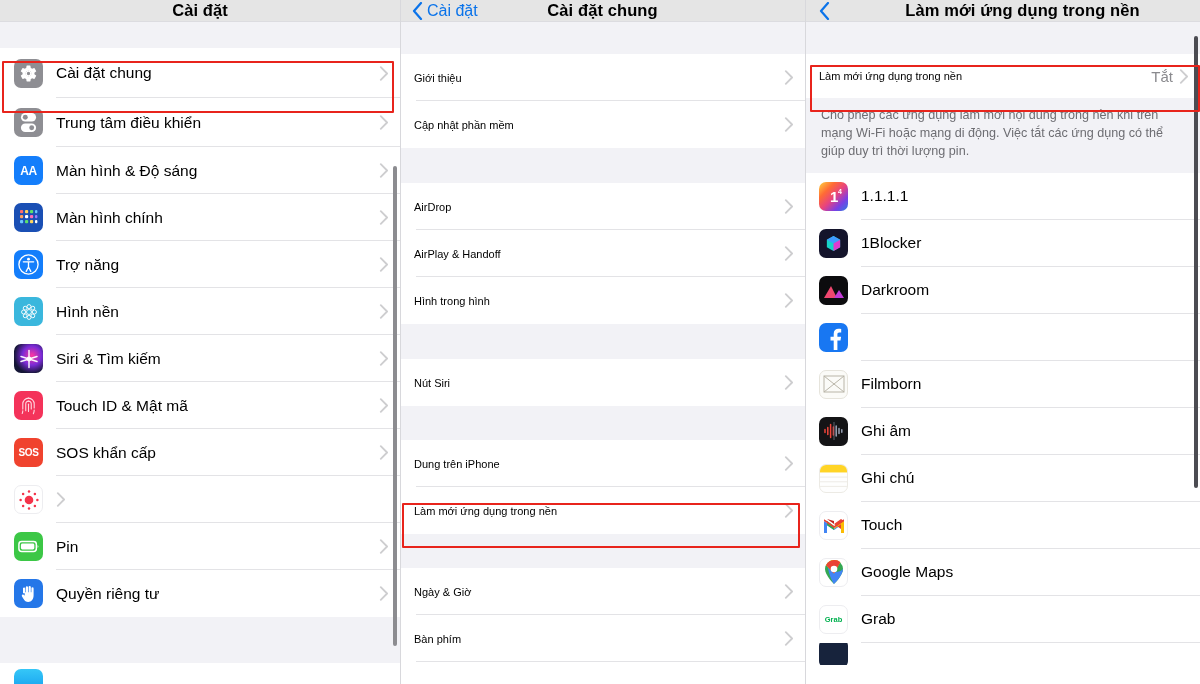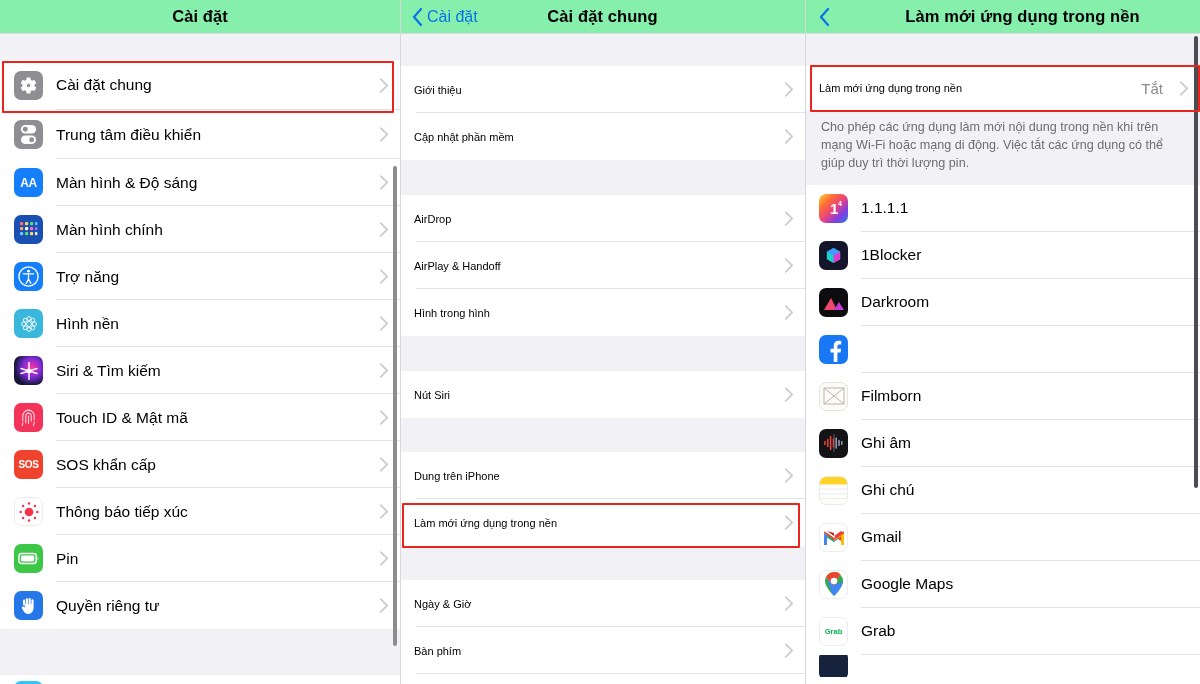--- a/index.html
+++ b/index.html
@@ -11,21 +11,21 @@
   .screen { width: 1200px; height: 684px; display: flex; position: relative; }
 
   .panel { position: relative; height: 684px; overflow: hidden; background: #ffffff; }
   .panel-left   { width: 400px; }
   .panel-mid    { width: 405px; }
   .panel-right  { width: 395px; }
   .panel-sep { position: absolute; top: 0; width: 1px; height: 684px; background: #d8d8dc; z-index: 9; }
 
   
   .navbar {
-    height: 34px; background: #86efac;
+    height: 22px; background: #e5e5e5;
     display: flex; align-items: center; position: relative;
     border-bottom: 1px solid #dcdce0;
   }
   .nav-title {
     position: absolute; left: 0; right: 0; text-align: center;
     font-size: 16.5px; font-weight: bold; color: #000; letter-spacing: .1px;
   }
   .nav-title-right { padding-left: 40px; }
   .nav-back {
     position: relative; z-index: 3; display: flex; align-items: center;
@@ -46,21 +46,21 @@
     position: absolute; left: 56px; right: 0; bottom: 0; height: 1px; background: #e3e3e6;
   }
   .row-mid .sep-line, .row-plain .sep-line { left: 16px; }
   .ico {
     width: 29px; height: 29px; border-radius: 7px; flex: none; margin-right: 13px;
     position: relative; overflow: hidden;
     display: flex; align-items: center; justify-content: center;
   }
   .label { font-size: 15.5px; color: #000; flex: 1; white-space: nowrap; }
   .label-mid { font-size: 11px; }
-  .value { font-size: 15px; color: #8a8a8e; margin-right: 16px; }
+  .value { font-size: 15px; color: #8a8a8e; margin-right: 6px; }
   .chev { width: 9px; height: 15px; flex: none; opacity: .42; }
 
   
   .note {
     background: #f2f2f6; color: #6d6d72; font-size: 12.6px; line-height: 1.42;
     padding: 9px 16px 12px 16px;
   }
 
   
   .hl {
@@ -279,21 +279,20 @@
                 <circle cx="17.9" cy="6.1" r="1.25"></circle>
                 <circle cx="20.4" cy="12" r="1.25"></circle>
                 <circle cx="17.9" cy="17.9" r="1.25"></circle>
                 <circle cx="12" cy="20.4" r="1.25"></circle>
                 <circle cx="6.1" cy="17.9" r="1.25"></circle>
                 <circle cx="3.6" cy="12" r="1.25"></circle>
                 <circle cx="6.1" cy="6.1" r="1.25"></circle>
               </g>
             </svg>
         </span>
-        <span class="label">Thông báo tiếp xúc</span>
         <svg class="chev" viewBox="0 0 10 16">
             <path d="M2 1l7 7-7 7" stroke="#8a8a8e" stroke-width="2" fill="none" stroke-linecap="round" stroke-linejoin="round"></path>
           </svg>
         <div class="sep-line"></div>
       </div>
 
       <div class="row" style="height:47px">
         <span class="ico ic-bat">
           <svg width="22" height="13" viewBox="0 0 24 14">
               <rect x="1" y="1.5" width="19" height="11" rx="3" fill="none" stroke="#fff" stroke-width="1.6"></rect>
@@ -545,21 +544,21 @@
         <span class="ico ic-gmail">
           <svg width="22" height="17" viewBox="0 0 22 17">
               <path d="M1 16V4l10 7L21 4v12h-3V8.2l-7 4.9-7-4.9V16z" fill="#4285f4"></path>
               <path d="M1 16V4l3-2 7 5V4L4 2 1 4z" fill="#c5221f"></path>
               <path d="M21 16V4l-3-2-7 5 7 5z" fill="#ea4335"></path>
               <path d="M11 12.1l7-4.9V16h3V4l-10 7z" fill="#fbbc04"></path>
               <path d="M11 9L4 4v4.2l7 4.9z" fill="#34a853"></path>
               <path d="M11 9L4 4 1 2.2V4l10 7 10-7V2.2L18 4z" fill="#ea4335"></path>
             </svg>
         </span>
-        <span class="label">Gmail</span>
+        <span class="label">Touch</span>
         <div class="sep-line"></div>
       </div>
 
       <div class="row" style="height:47px">
         <span class="ico ic-gmaps">
           <svg width="18" height="24" viewBox="0 0 18 24">
               <path d="M9 0a9 9 0 00-9 9c0 6.5 9 15 9 15s9-8.5 9-15a9 9 0 00-9-9z" fill="#34a853"></path>
               <path d="M2.3 3.4A9 9 0 0018 9c0 6.5-9 15-9 15S3.6 16.4 2.3 3.4z" fill="#4285f4"></path>
               <path d="M1.1 5.2L9 13.4 15.3 2.2A9 9 0 001.1 5.2z" fill="#fbbc04"></path>
               <path d="M1.1 5.2A9 9 0 019 0a9 9 0 016.3 2.2L9 13.4z" fill="#ea4335"></path>

